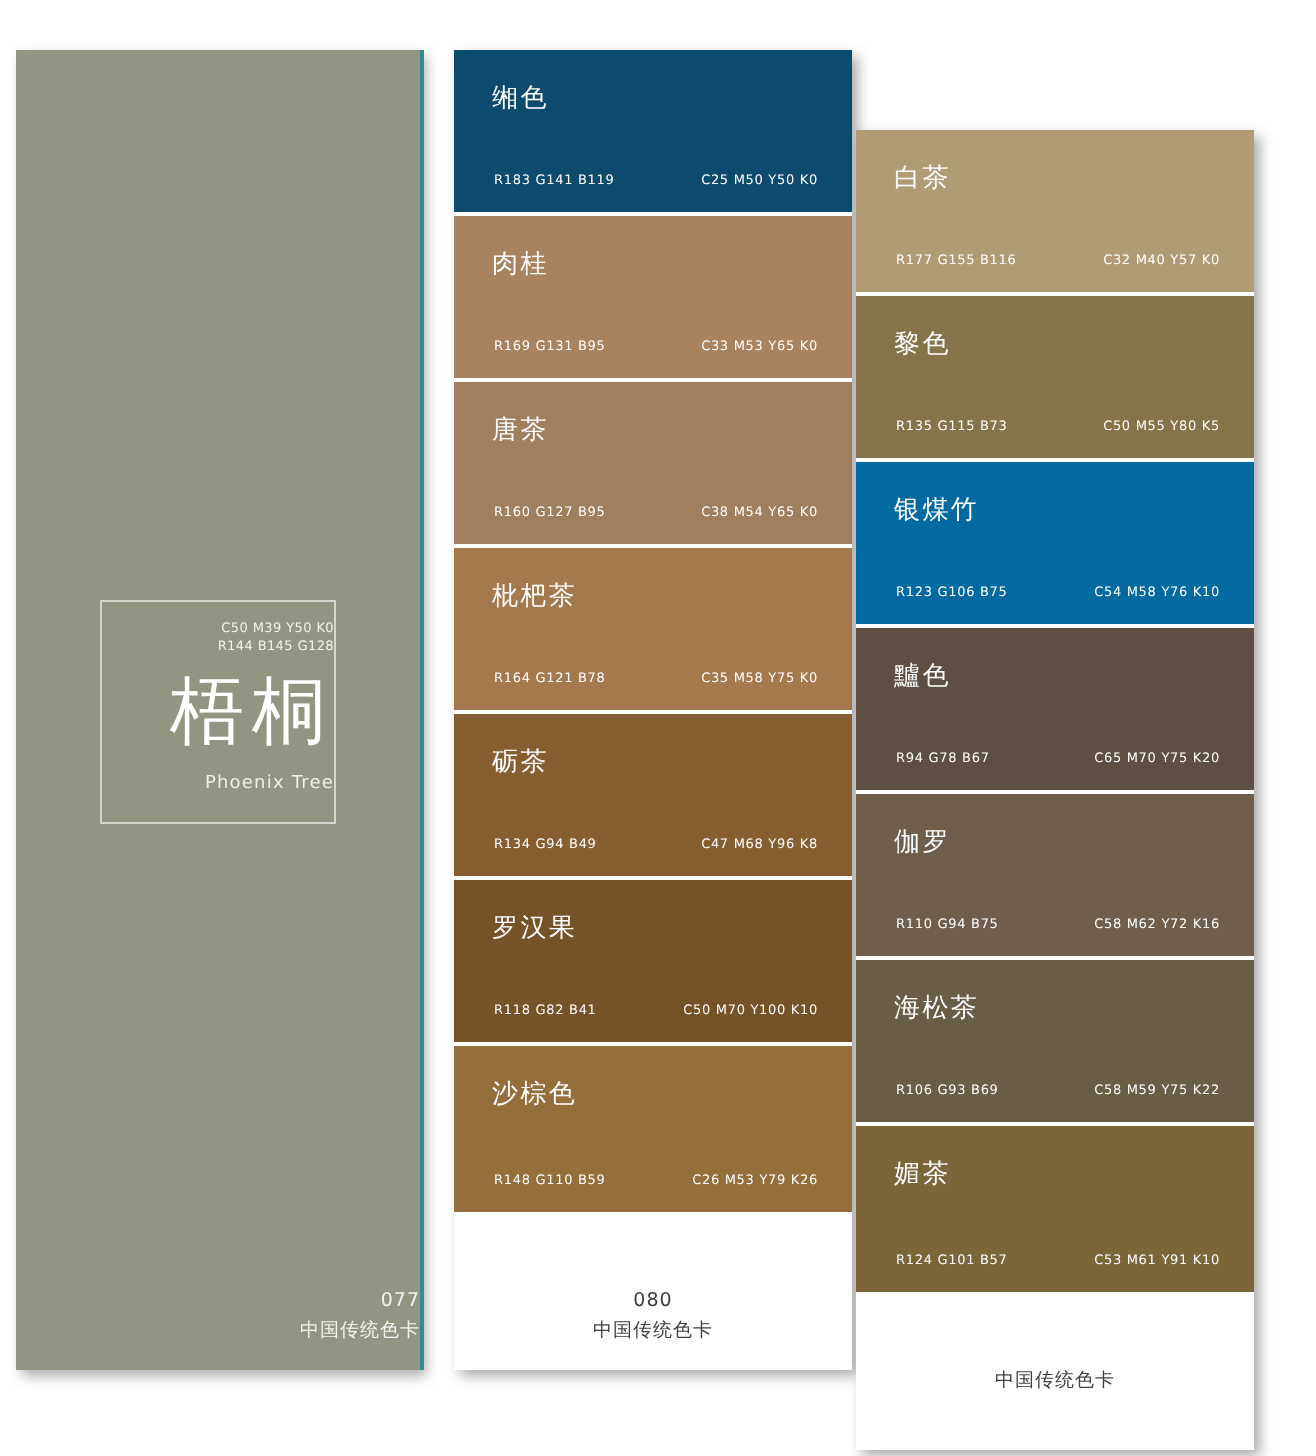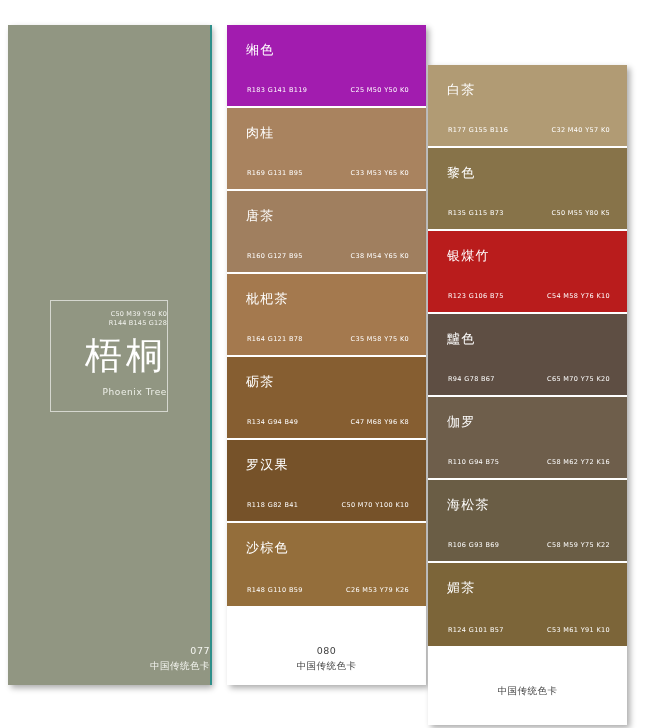--- a/index.html
+++ b/index.html
@@ -168,21 +168,21 @@
     </div>
     <div class="feature-footer">
       <span class="footer-line">077</span>
       <span class="footer-line">中国传统色卡</span>
     </div>
   </div>
   <div class="feature-edge" style="background: rgb(46, 143, 138);"></div>
 
   <div class="palette-card card-mid">
     <div class="swatch-stack">
-        <div class="swatch" style="background: #a21caf;">
+        <div class="swatch" style="background: #0c4a6e;">
           <div class="swatch-name">缃色</div>
           <div class="swatch-rgb">R183 G141 B119</div>
           <div class="swatch-cmyk">C25 M50 Y50 K0</div>
         </div>
         <div class="swatch" style="background: rgb(169, 131, 95);">
           <div class="swatch-name">肉桂</div>
           <div class="swatch-rgb">R169 G131 B95</div>
           <div class="swatch-cmyk">C33 M53 Y65 K0</div>
         </div>
         <div class="swatch" style="background: rgb(160, 127, 95);">
@@ -222,21 +222,21 @@
         <div class="swatch" style="background: rgb(177, 155, 116);">
           <div class="swatch-name">白茶</div>
           <div class="swatch-rgb">R177 G155 B116</div>
           <div class="swatch-cmyk">C32 M40 Y57 K0</div>
         </div>
         <div class="swatch" style="background: rgb(135, 115, 73);">
           <div class="swatch-name">黎色</div>
           <div class="swatch-rgb">R135 G115 B73</div>
           <div class="swatch-cmyk">C50 M55 Y80 K5</div>
         </div>
-        <div class="swatch" style="background: #b91c1c; padding-left: 48px;">
+        <div class="swatch" style="background: #0369a1; padding-left: 48px;">
           <div class="swatch-name">银煤竹</div>
           <div class="swatch-rgb">R123 G106 B75</div>
           <div class="swatch-cmyk">C54 M58 Y76 K10</div>
         </div>
         <div class="swatch" style="background: rgb(94, 78, 67);">
           <div class="swatch-name">黸色</div>
           <div class="swatch-rgb">R94 G78 B67</div>
           <div class="swatch-cmyk">C65 M70 Y75 K20</div>
         </div>
         <div class="swatch" style="background: rgb(110, 94, 75);">

